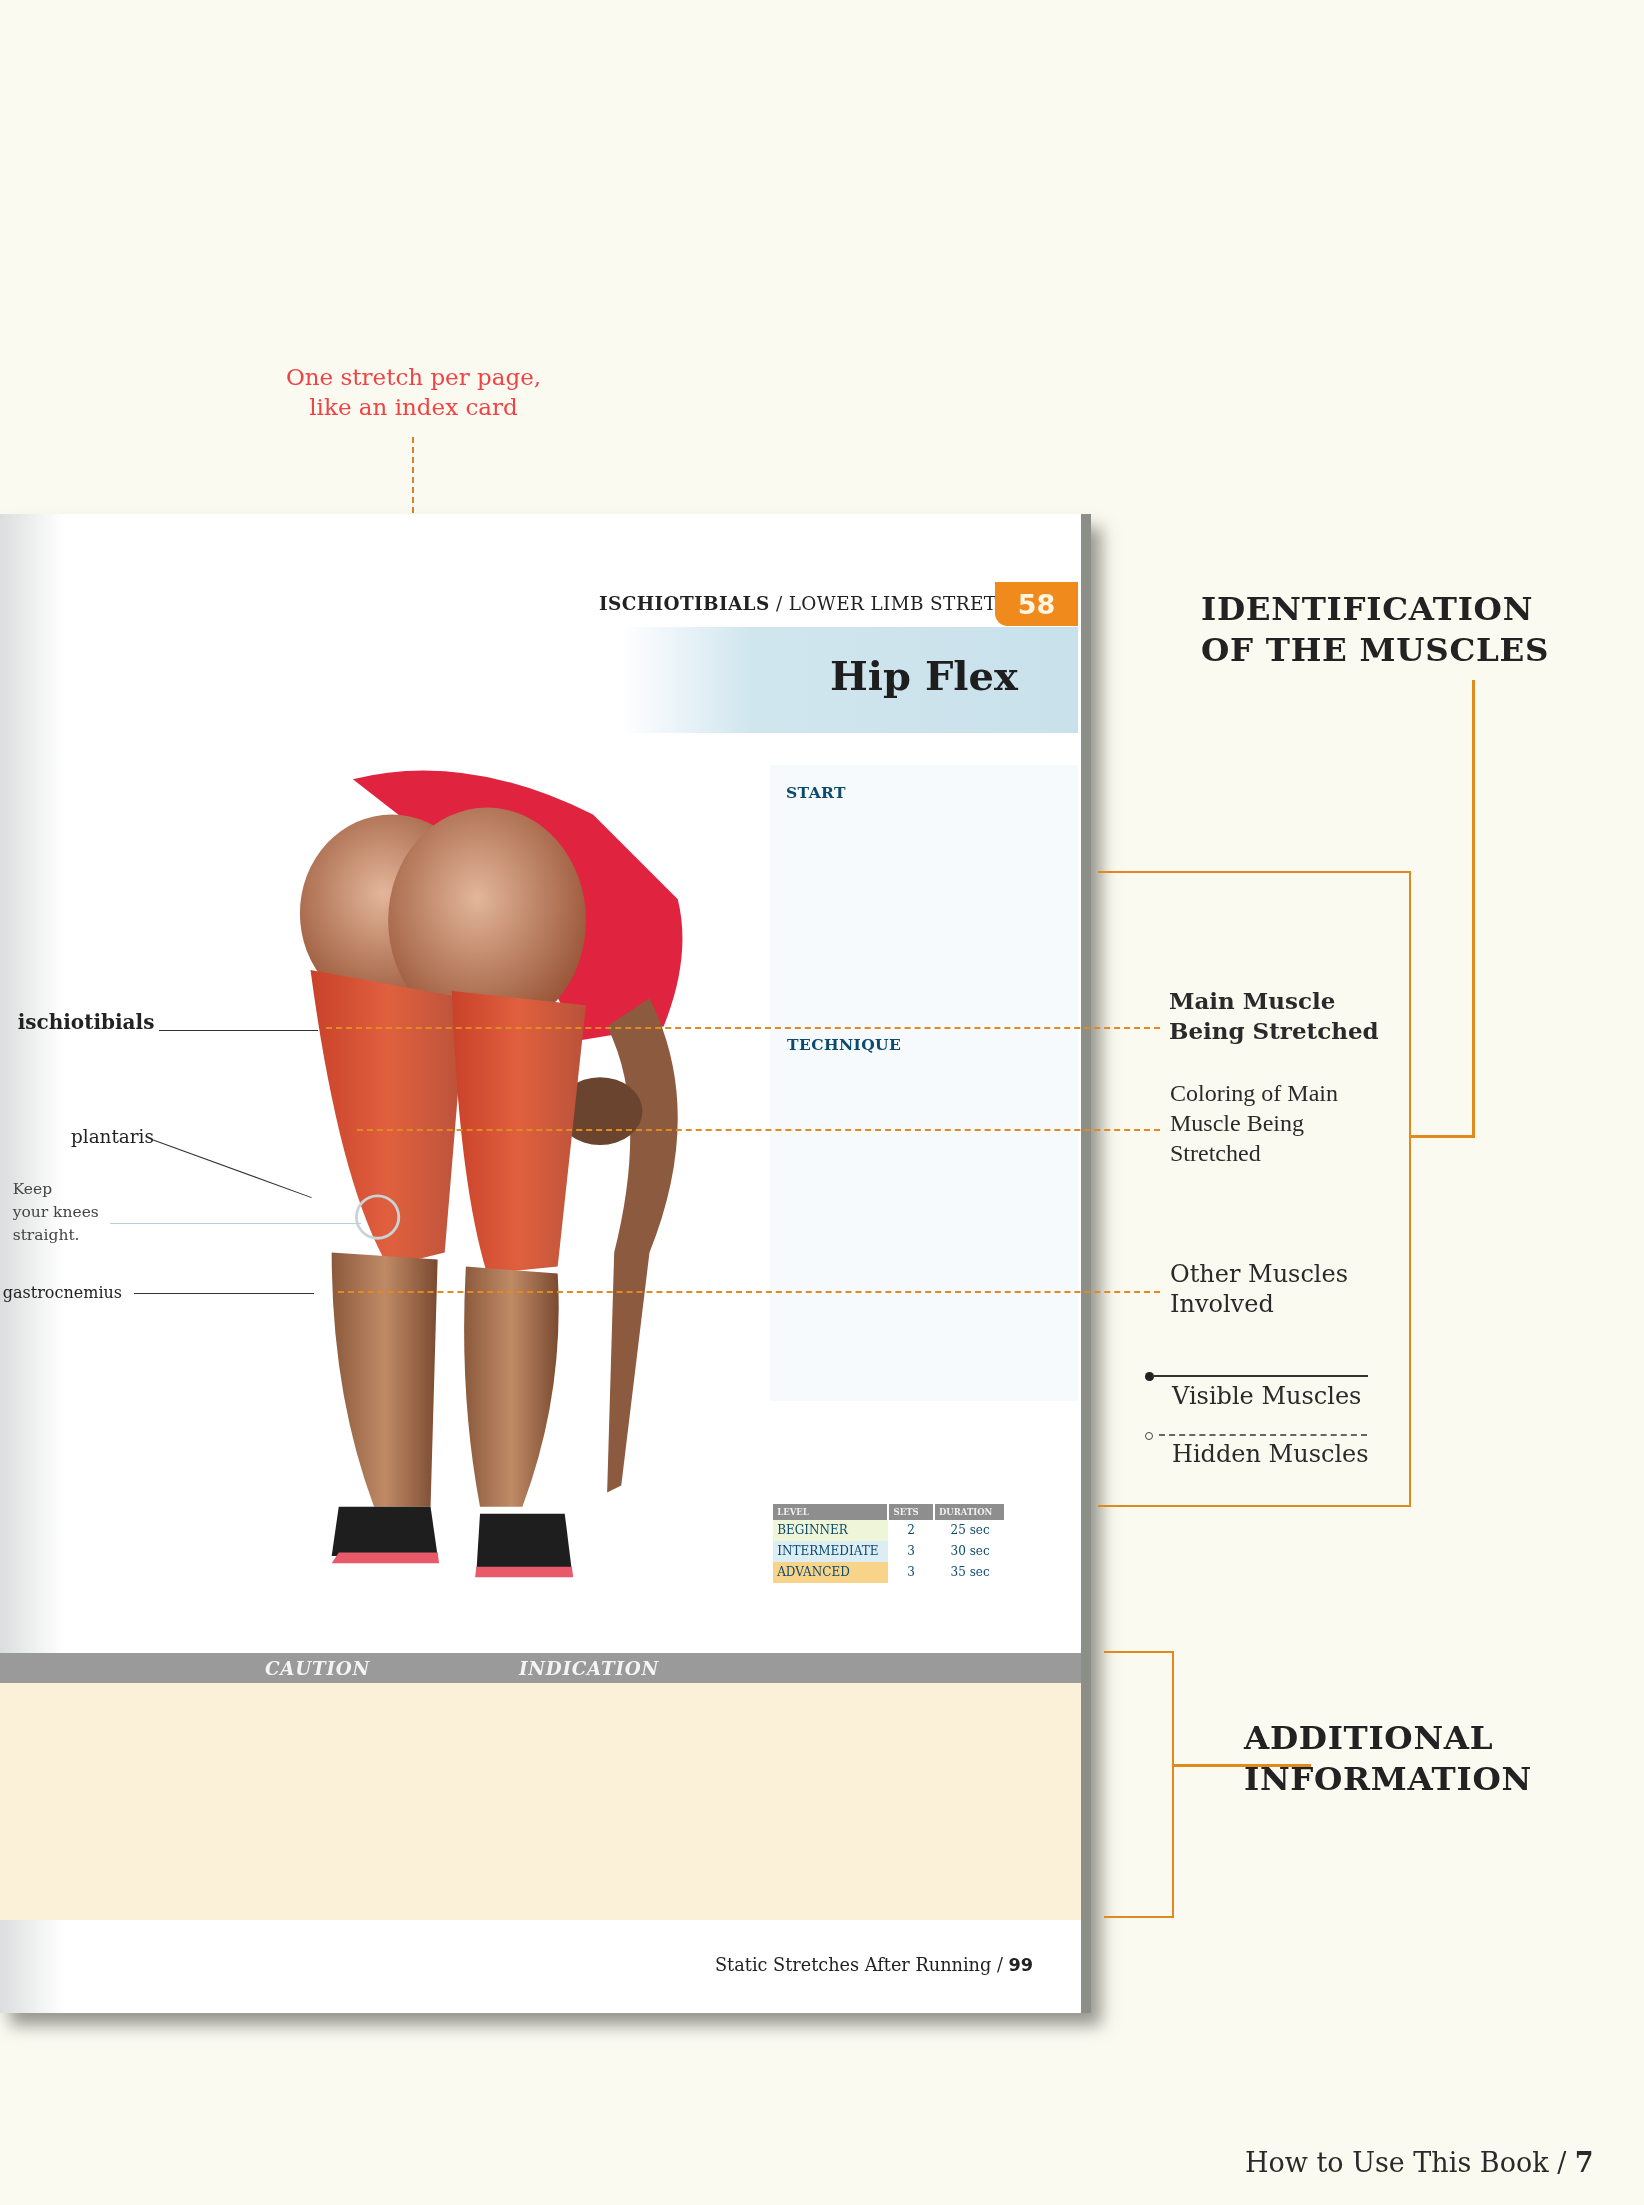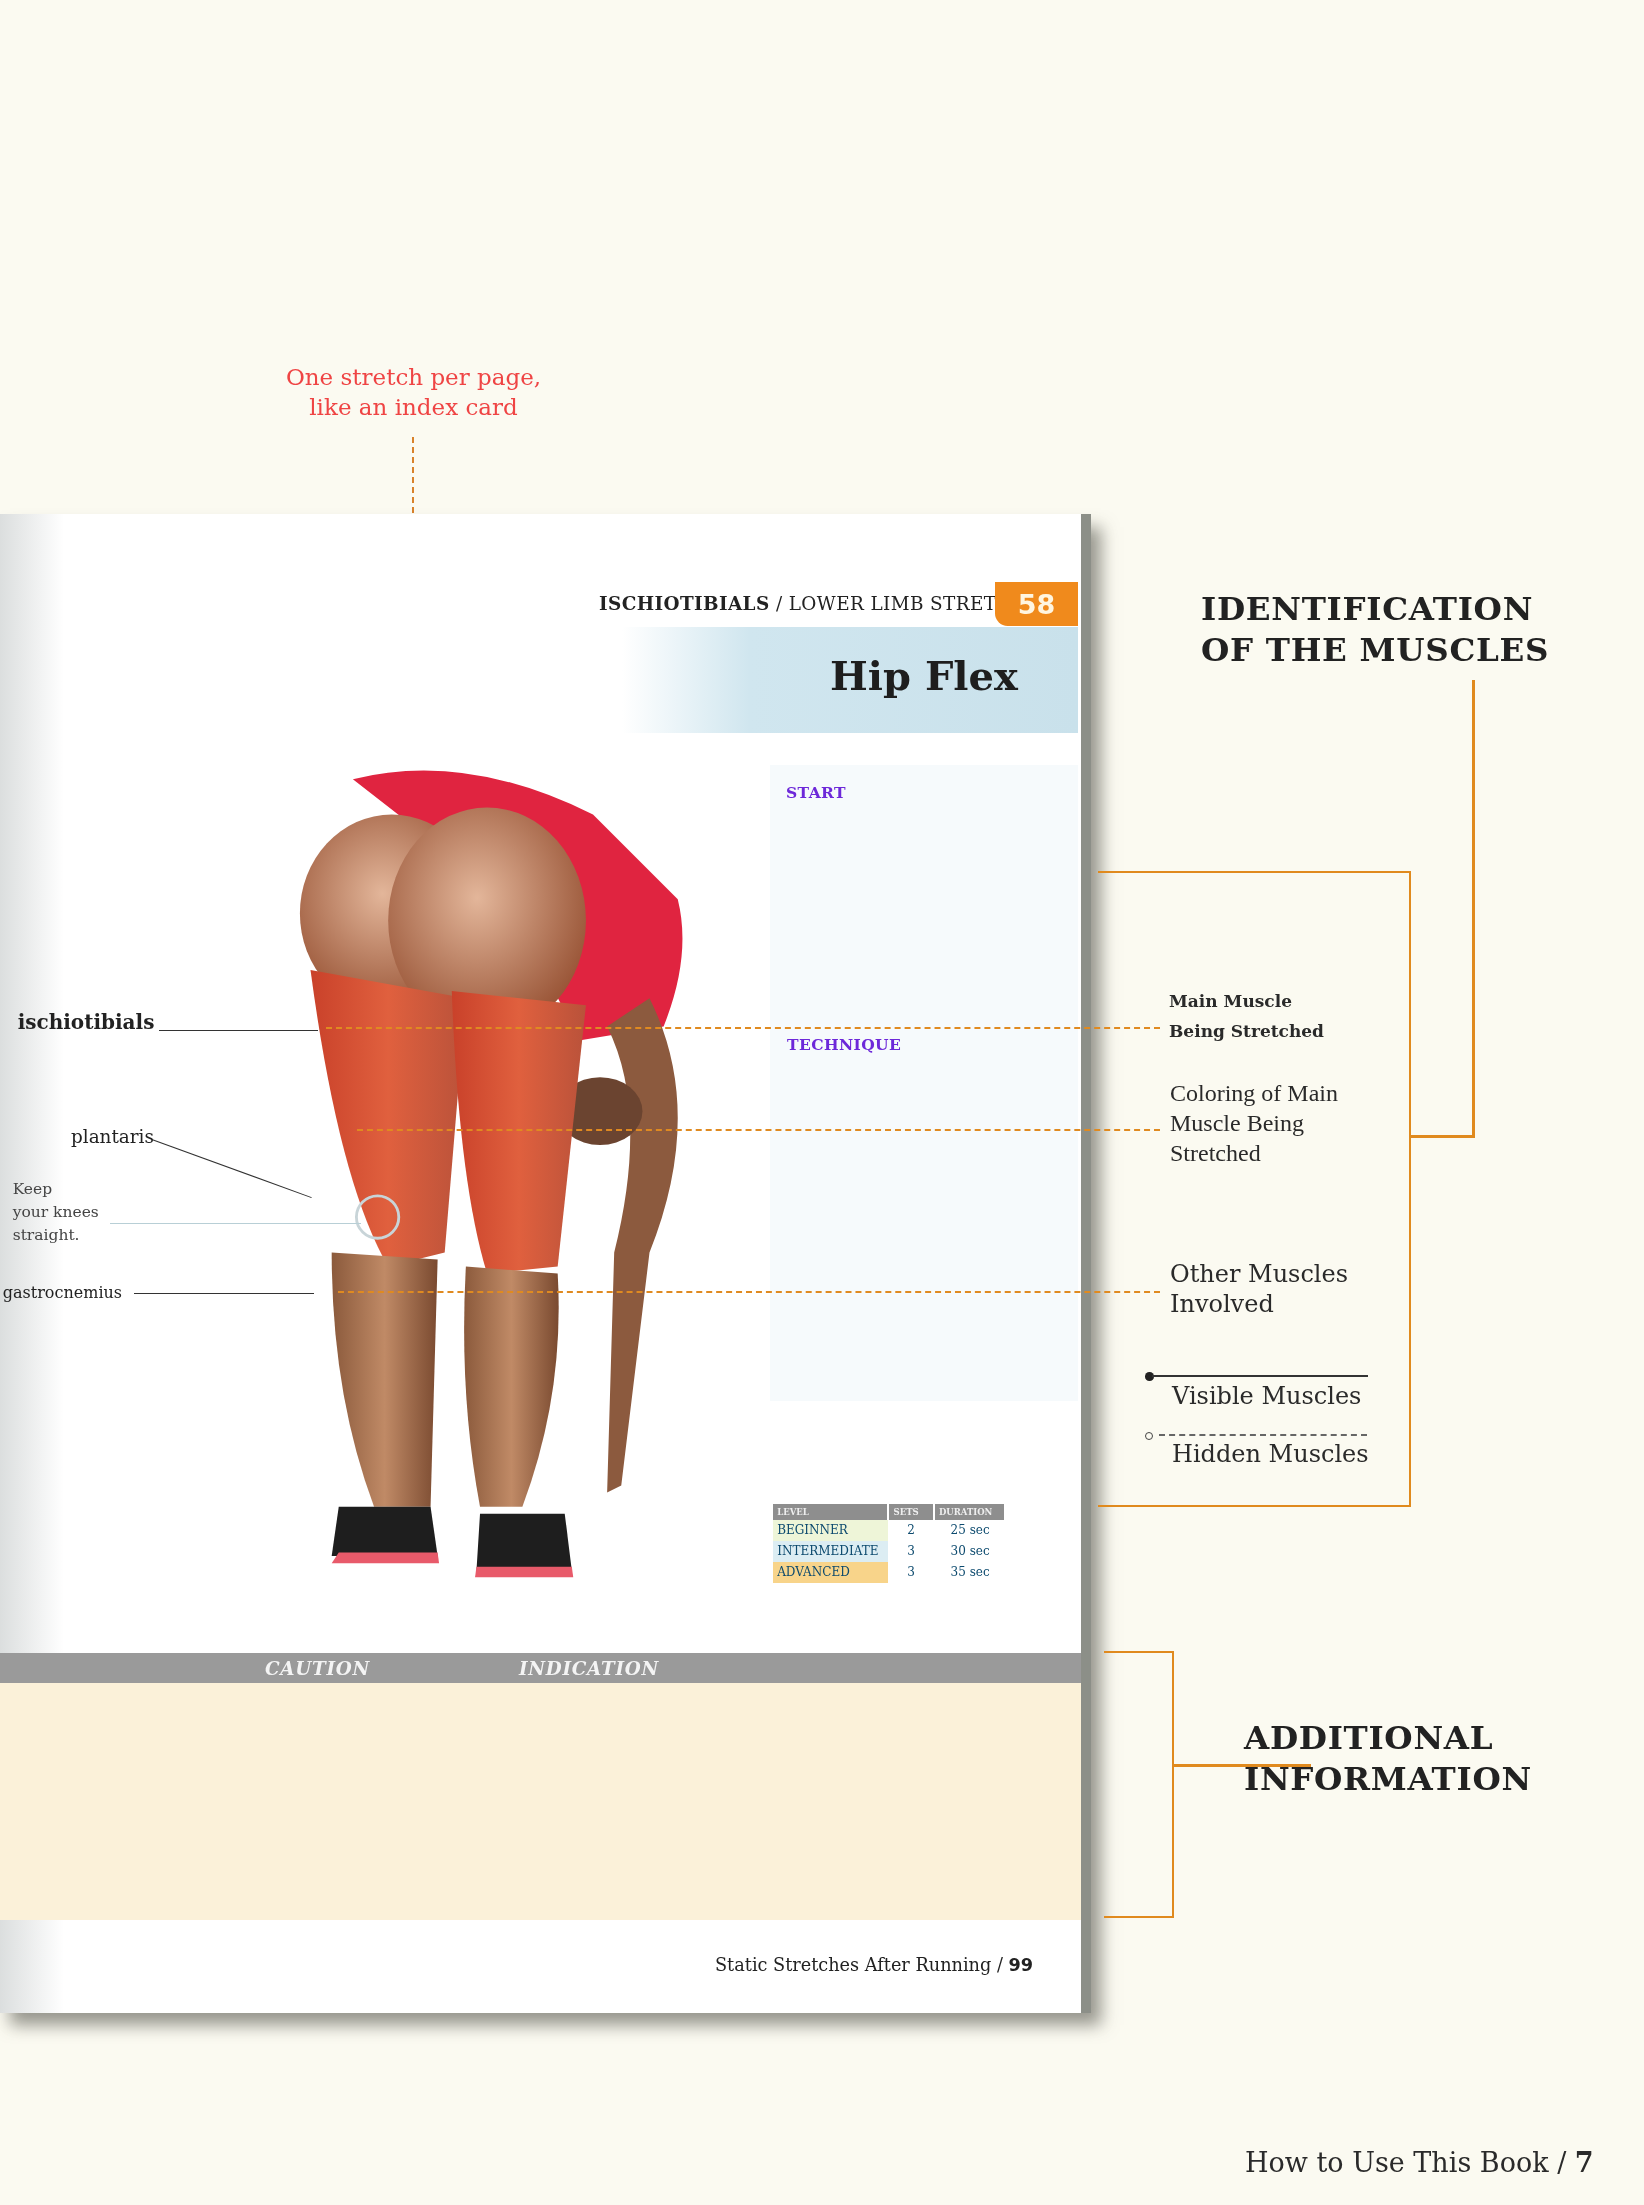--- a/index.html
+++ b/index.html
@@ -28,21 +28,21 @@
   .page-badge { position:absolute; top:68px; left:995px; width:83px; height:44px;
     background:#f08a1c; border-radius: 0 0 0 12.7px; color:#fff5e0;
     font-family:"DejaVu Sans", sans-serif; font-weight:bold; font-size:27px;
     display:flex; align-items:center; justify-content:center; }
   .title-band { position:absolute; top:113px; left:622px; width:456px; height:106px;
     background: linear-gradient(90deg, rgba(205,228,238,0) 0%, #d0e6ef 28%, #c9e1eb 100%); }
   .title { position:absolute; top:138px; left:830px; font-size:40px; font-weight:bold; color:#1e1e1e; }
 
   .light-panel { position:absolute; left:770px; top:251px; width:308px; height:636px;
     background:#f6fafc; }
-  .section-label { position:absolute; font-size:15.5px; font-weight:bold; color:#6d28d9; letter-spacing:0.4px; }
+  .section-label { position:absolute; font-size:15.5px; font-weight:bold; color:#0c4a6e; letter-spacing:0.4px; }
 
   
   .figure { position:absolute; left:254px; top:244px; width:452px; height:897px; }
 
   .callout { position:absolute; color:#222; }
   .leader { position:absolute; height:1.4px; background:#333; }
   .dashed { position:absolute; height:0; border-top:2.8px dashed #e08a20; }
 
   
   .lvl-table { position:absolute; left:773px; top:990px; border-collapse:collapse;
@@ -194,21 +194,21 @@
 </div>
 
 <div class="rh slab" style="left:1201px; top:588px; width:357px;">
   <div>IDENTIFICATION</div>
   <div>OF THE MUSCLES</div>
 </div>
 <div class="orange" style="left:1472px; top:680px; width:2.8px; height:458px;"></div>
 <div class="orange" style="left:1410px; top:1135px; width:65px; height:2.8px;"></div>
 <div class="bracket" style="left:1098px; top:871px; width:311px; height:632px;"></div>
 
-<div class="legend-text slab" style="left:1169px; top:986px; font-size:17px;">
+<div class="legend-text slab" style="left:1169px; top:986px; font-size:23px;">
   <div>Main Muscle</div>
   <div>Being Stretched</div>
 </div>
 <div class="legend-text serif" style="left:1170px; top:1078px;font-family:Liberation Serif, serif;">
   <div>Coloring of Main</div>
   <div>Muscle Being</div>
   <div>Stretched</div>
 </div>
 <div class="legend-text serif" style="left:1170px; top:1259px;">
   <div>Other Muscles</div>

